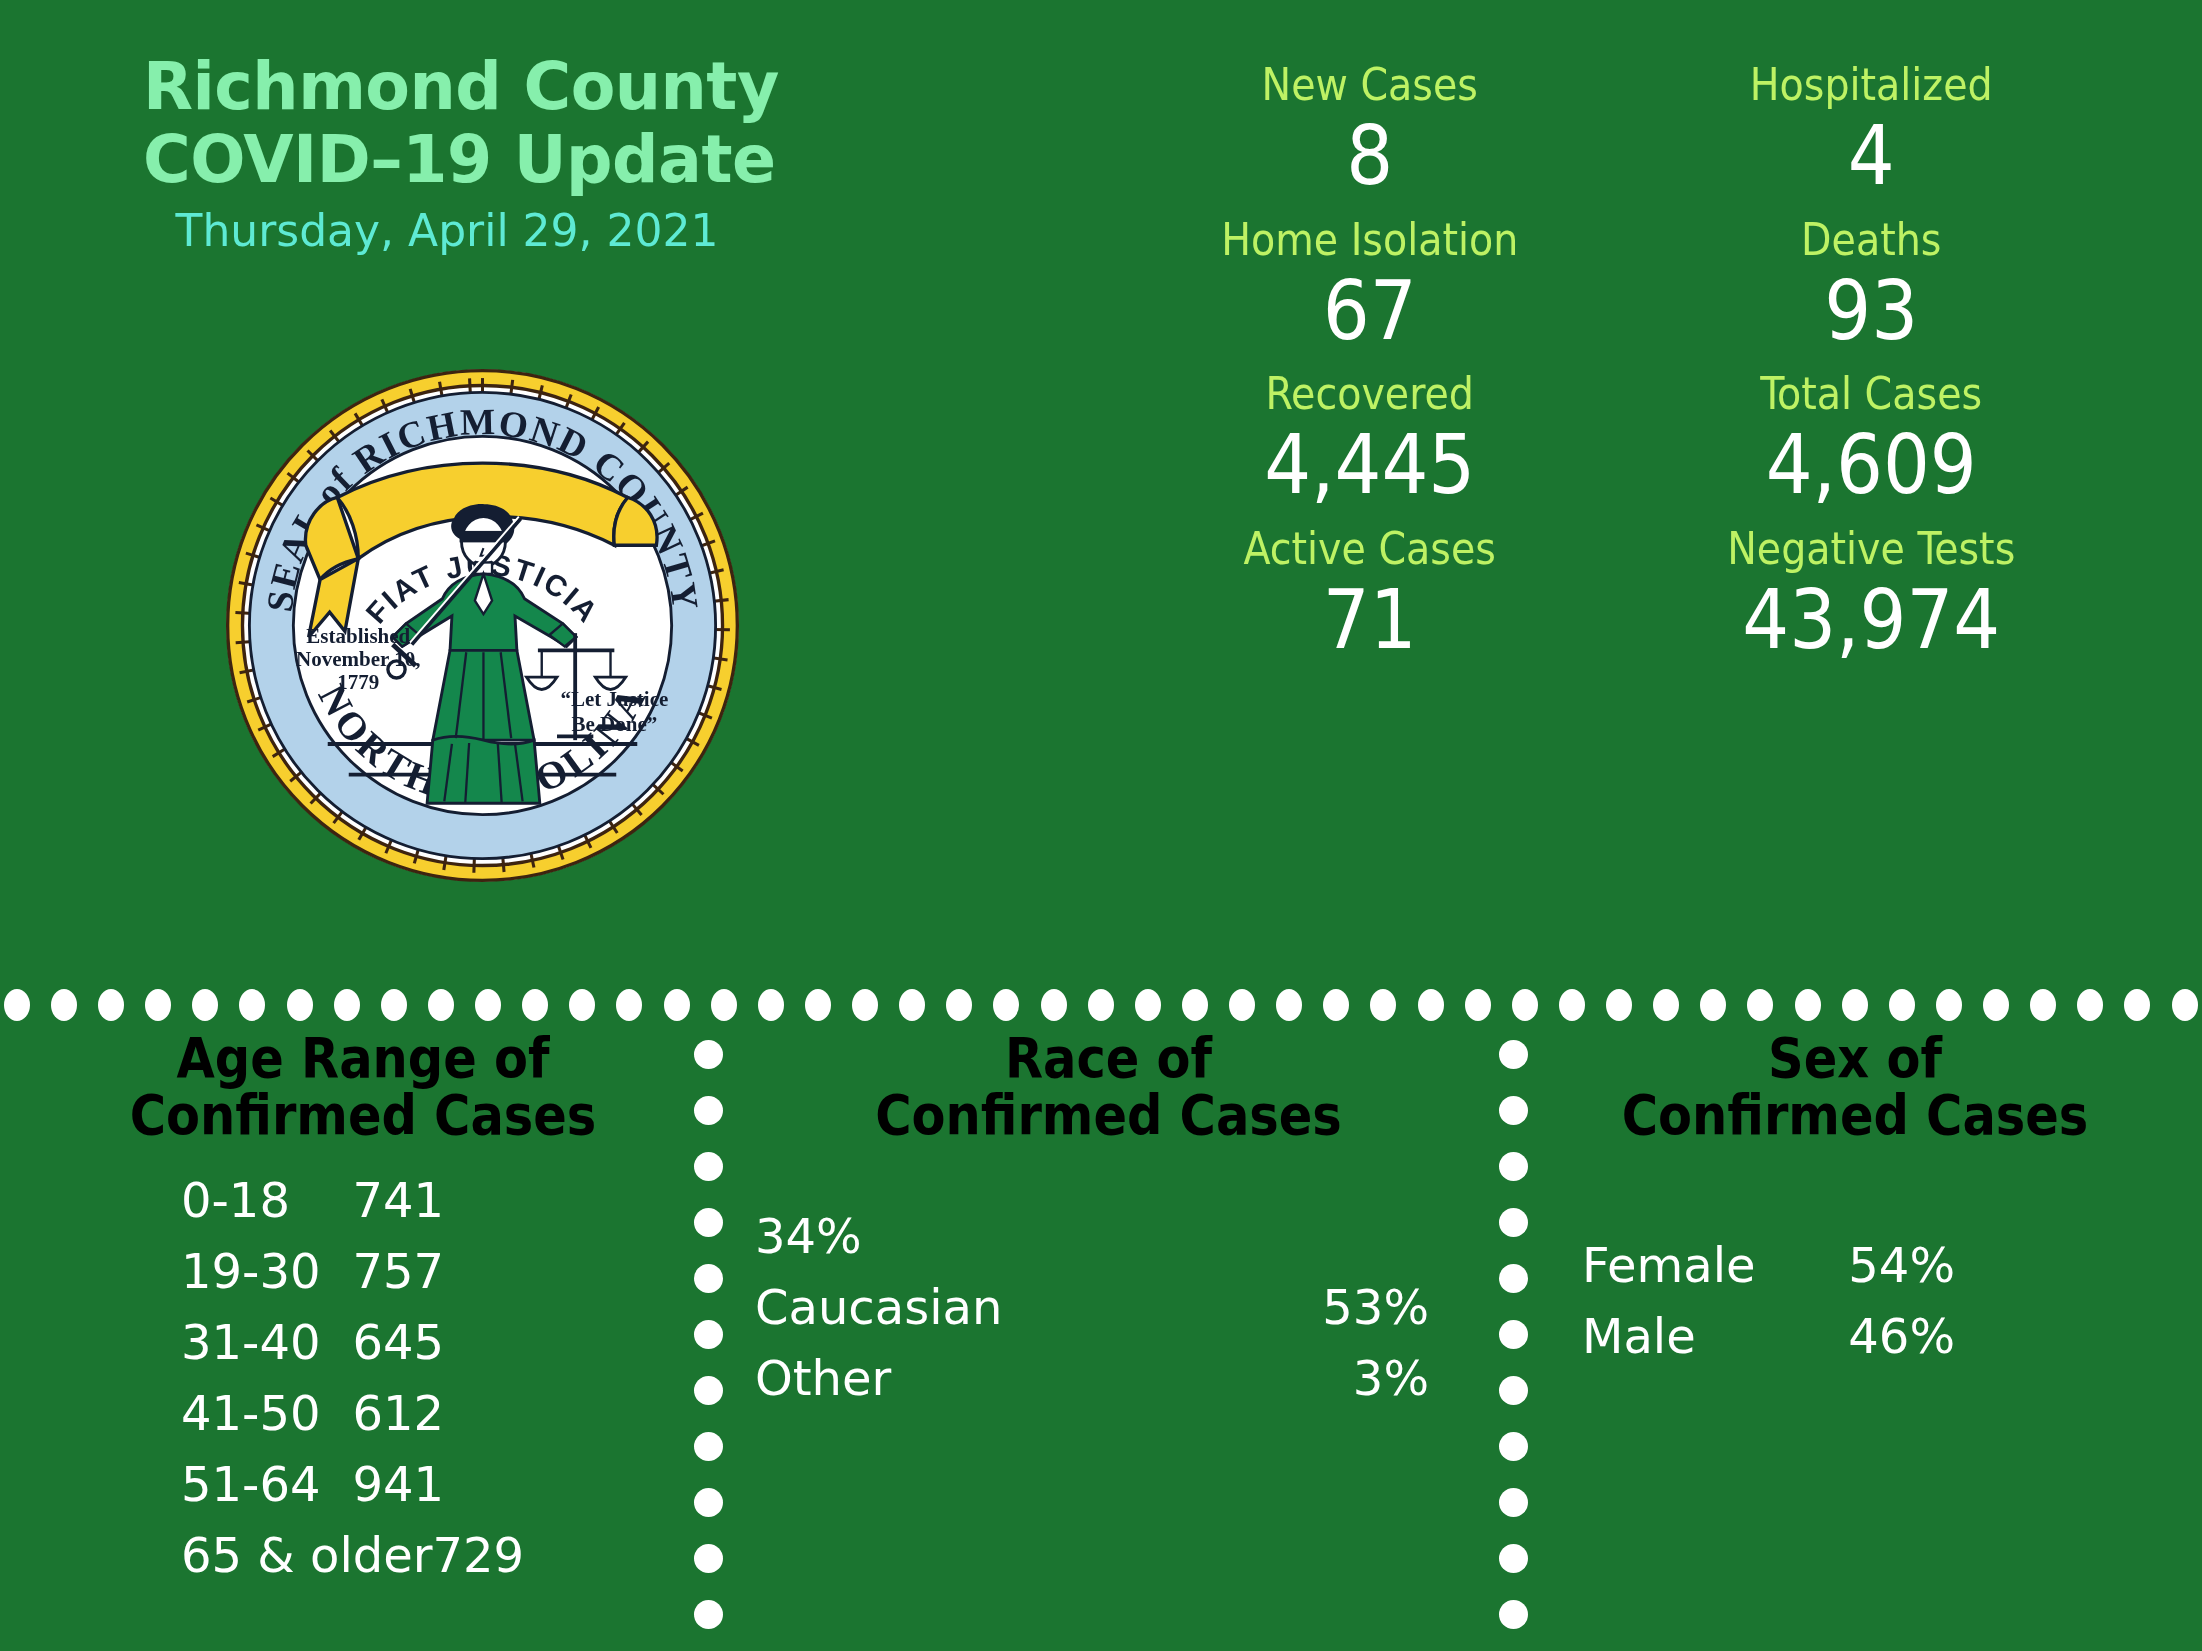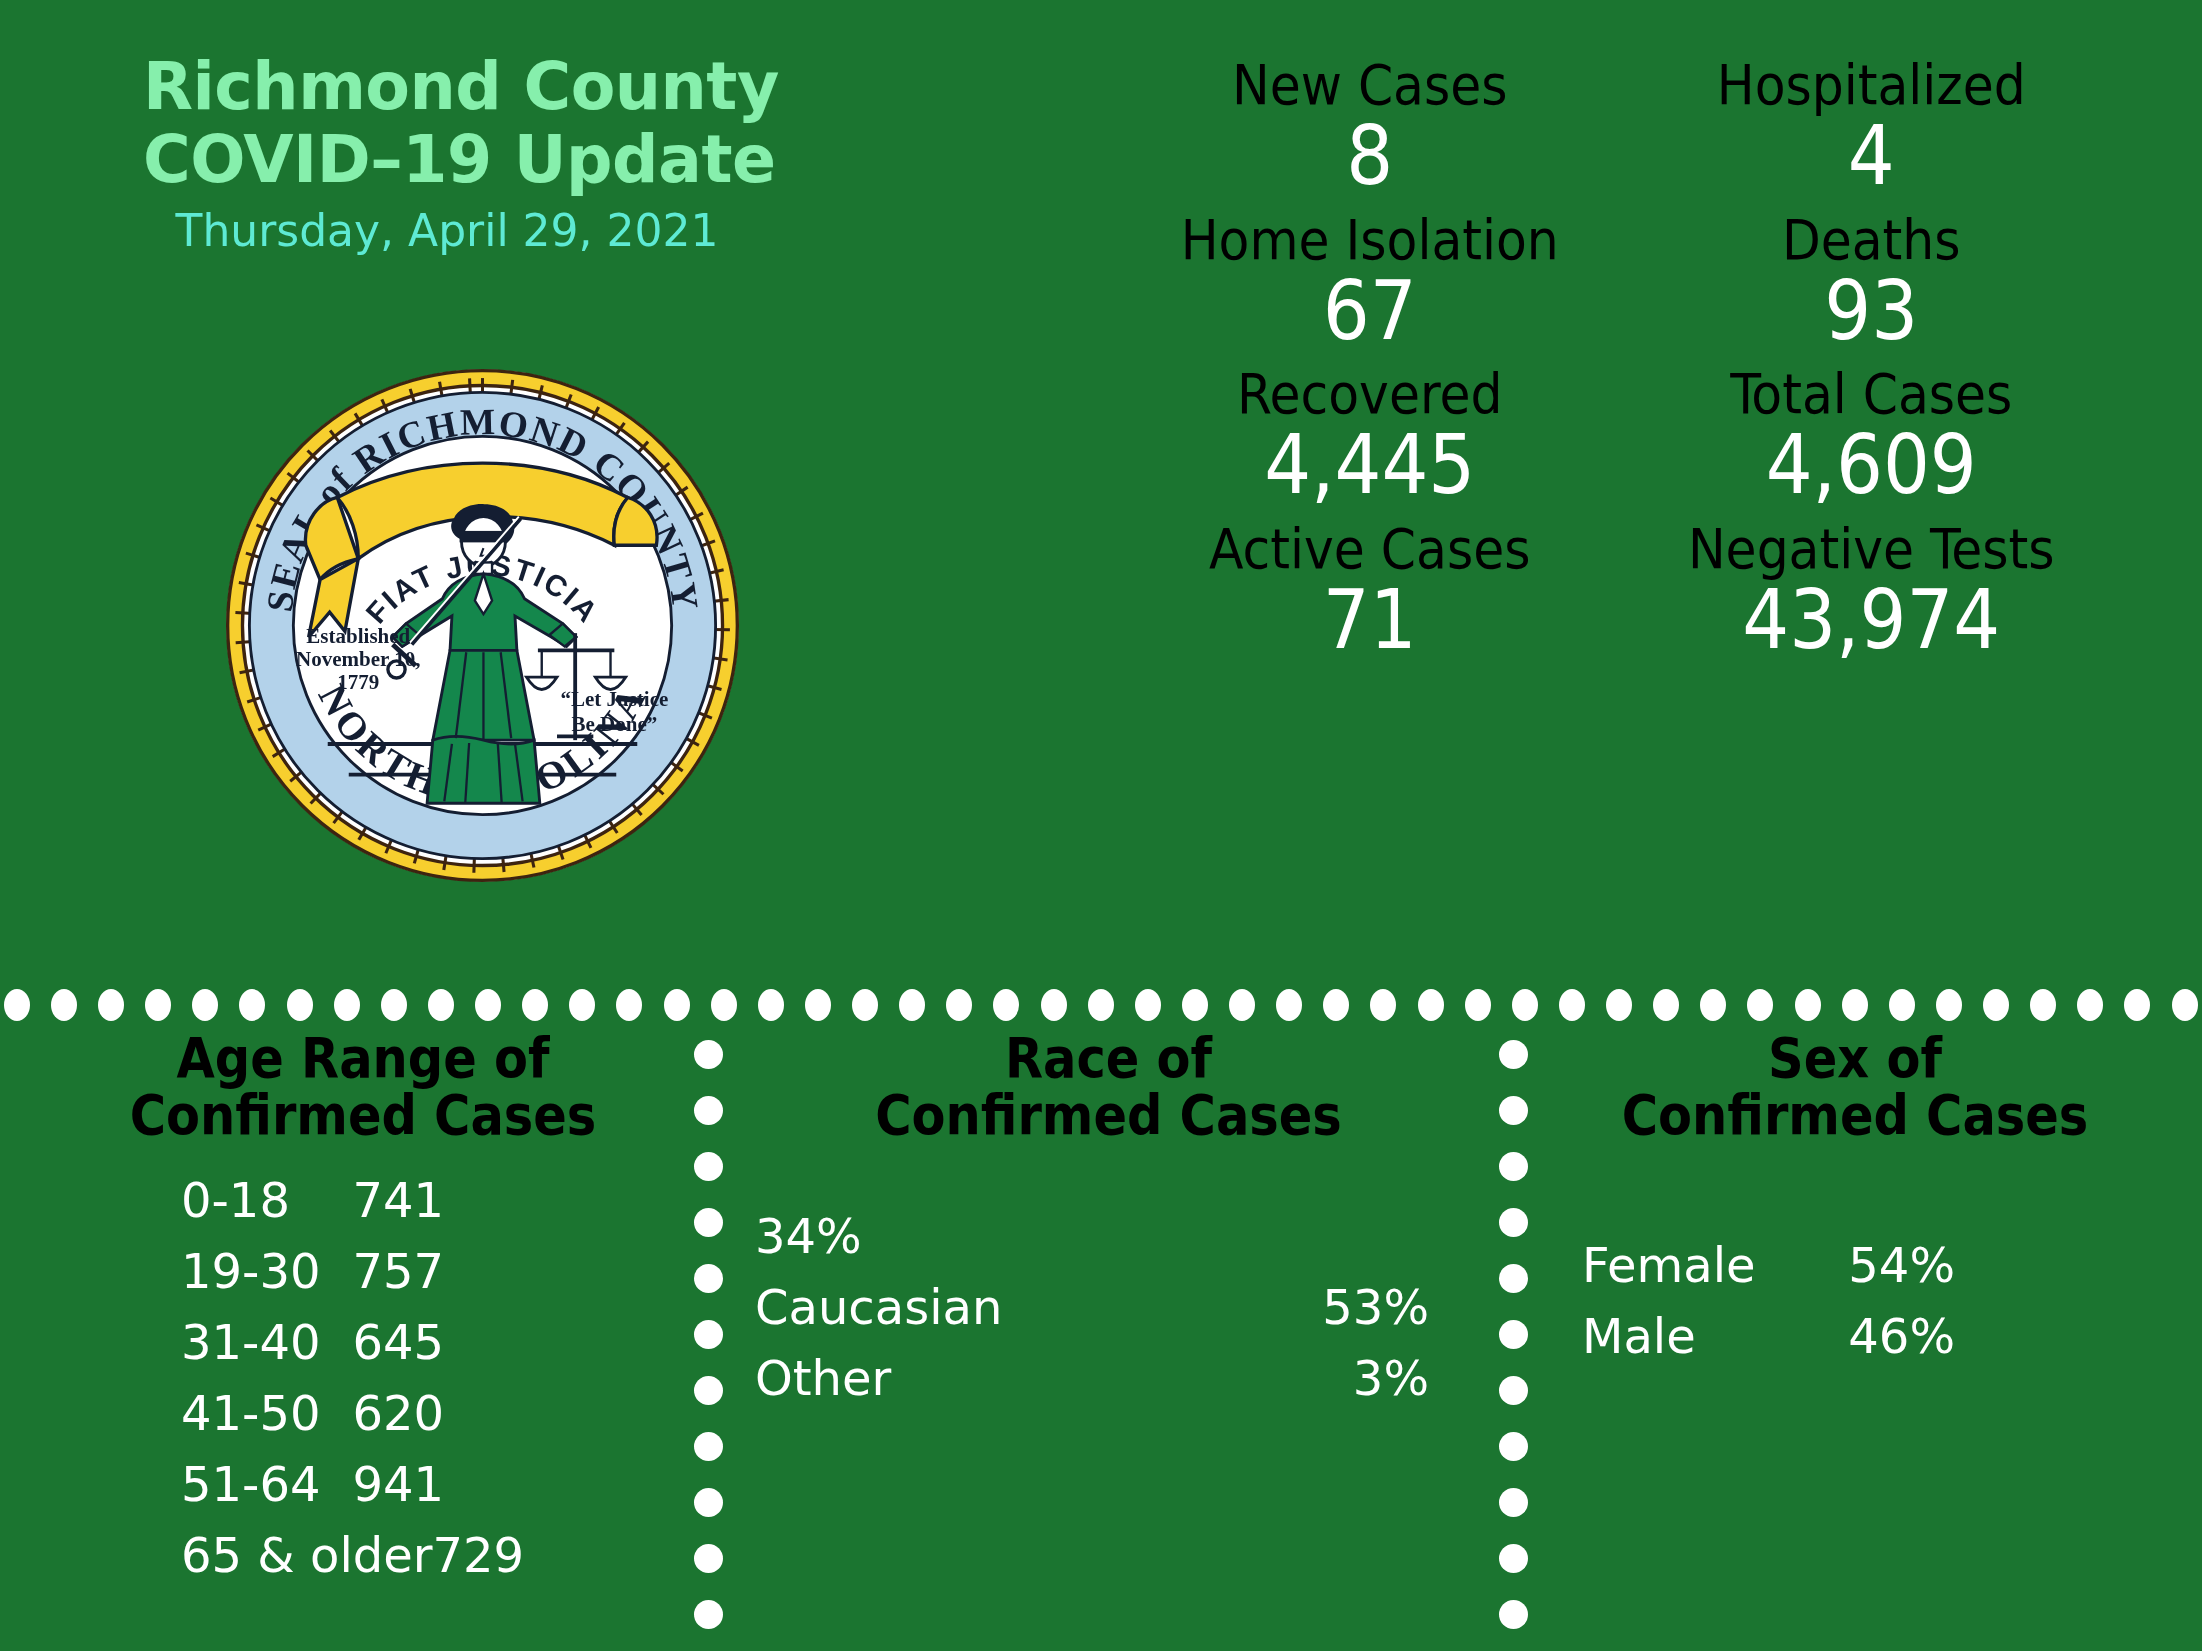--- a/index.html
+++ b/index.html
@@ -61,23 +61,23 @@
     top: 57px;
     width: 965px;
     display: grid;
     grid-template-columns: 1fr 1fr;
     grid-auto-rows: auto;
     column-gap: 38px;
   }
   .stat-cell { text-align: center; }
   .stat-label {
     font-family: "DejaVu Sans Condensed", "Liberation Sans Narrow", "Liberation Sans", sans-serif;
-    font-size: 56px;
+    font-size: 44px;
     line-height: 55px;
-    color: #000000;
+    color: #bef264;
     white-space: nowrap;
     font-stretch: condensed;
     text-align: center;
   }
   .stat-value {
     font-family: "DejaVu Sans Condensed", "Liberation Sans Narrow", "Liberation Sans", sans-serif;
     font-size: 82px;
     line-height: 88px;
     color: #ffffff;
     white-space: nowrap;
@@ -461,21 +461,21 @@
       <div class="row">
         <span class="row-label">19-30</span>
         <span class="row-value">757</span>
       </div>
       <div class="row">
         <span class="row-label">31-40</span>
         <span class="row-value">645</span>
       </div>
       <div class="row">
         <span class="row-label">41-50</span>
-        <span class="row-value">620</span>
+        <span class="row-value">612</span>
       </div>
       <div class="row">
         <span class="row-label">51-64</span>
         <span class="row-value">941</span>
       </div>
       <div class="row">
         <span class="row-label">65 &amp; older</span>
         <span class="row-value">729</span>
       </div>
     </div>

